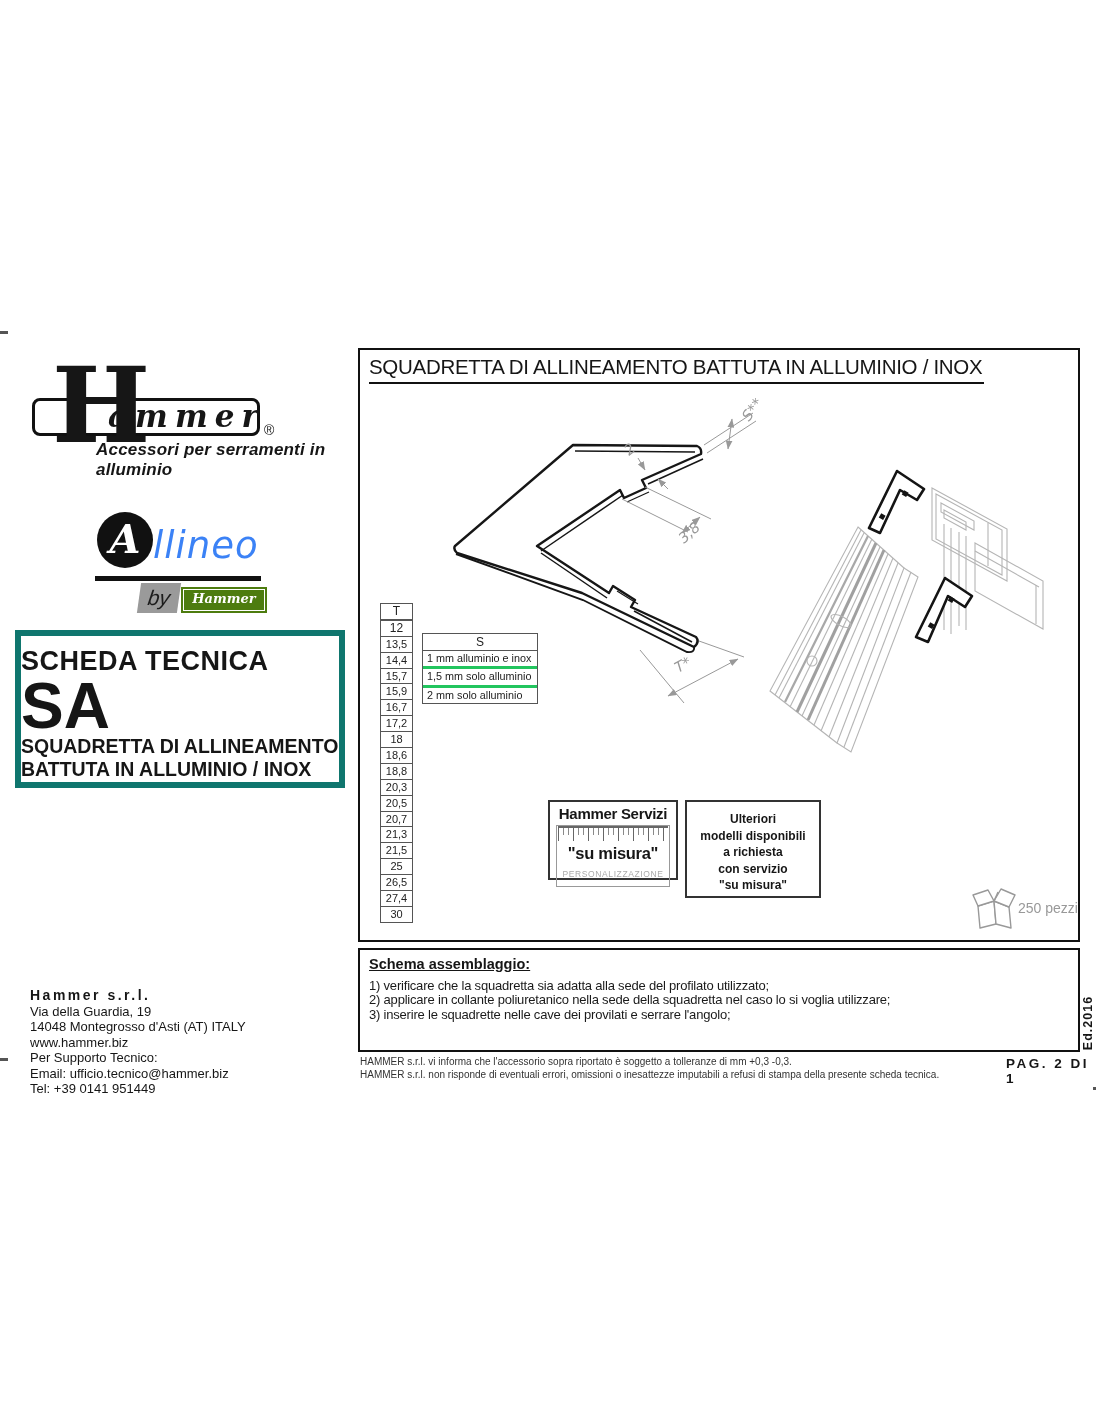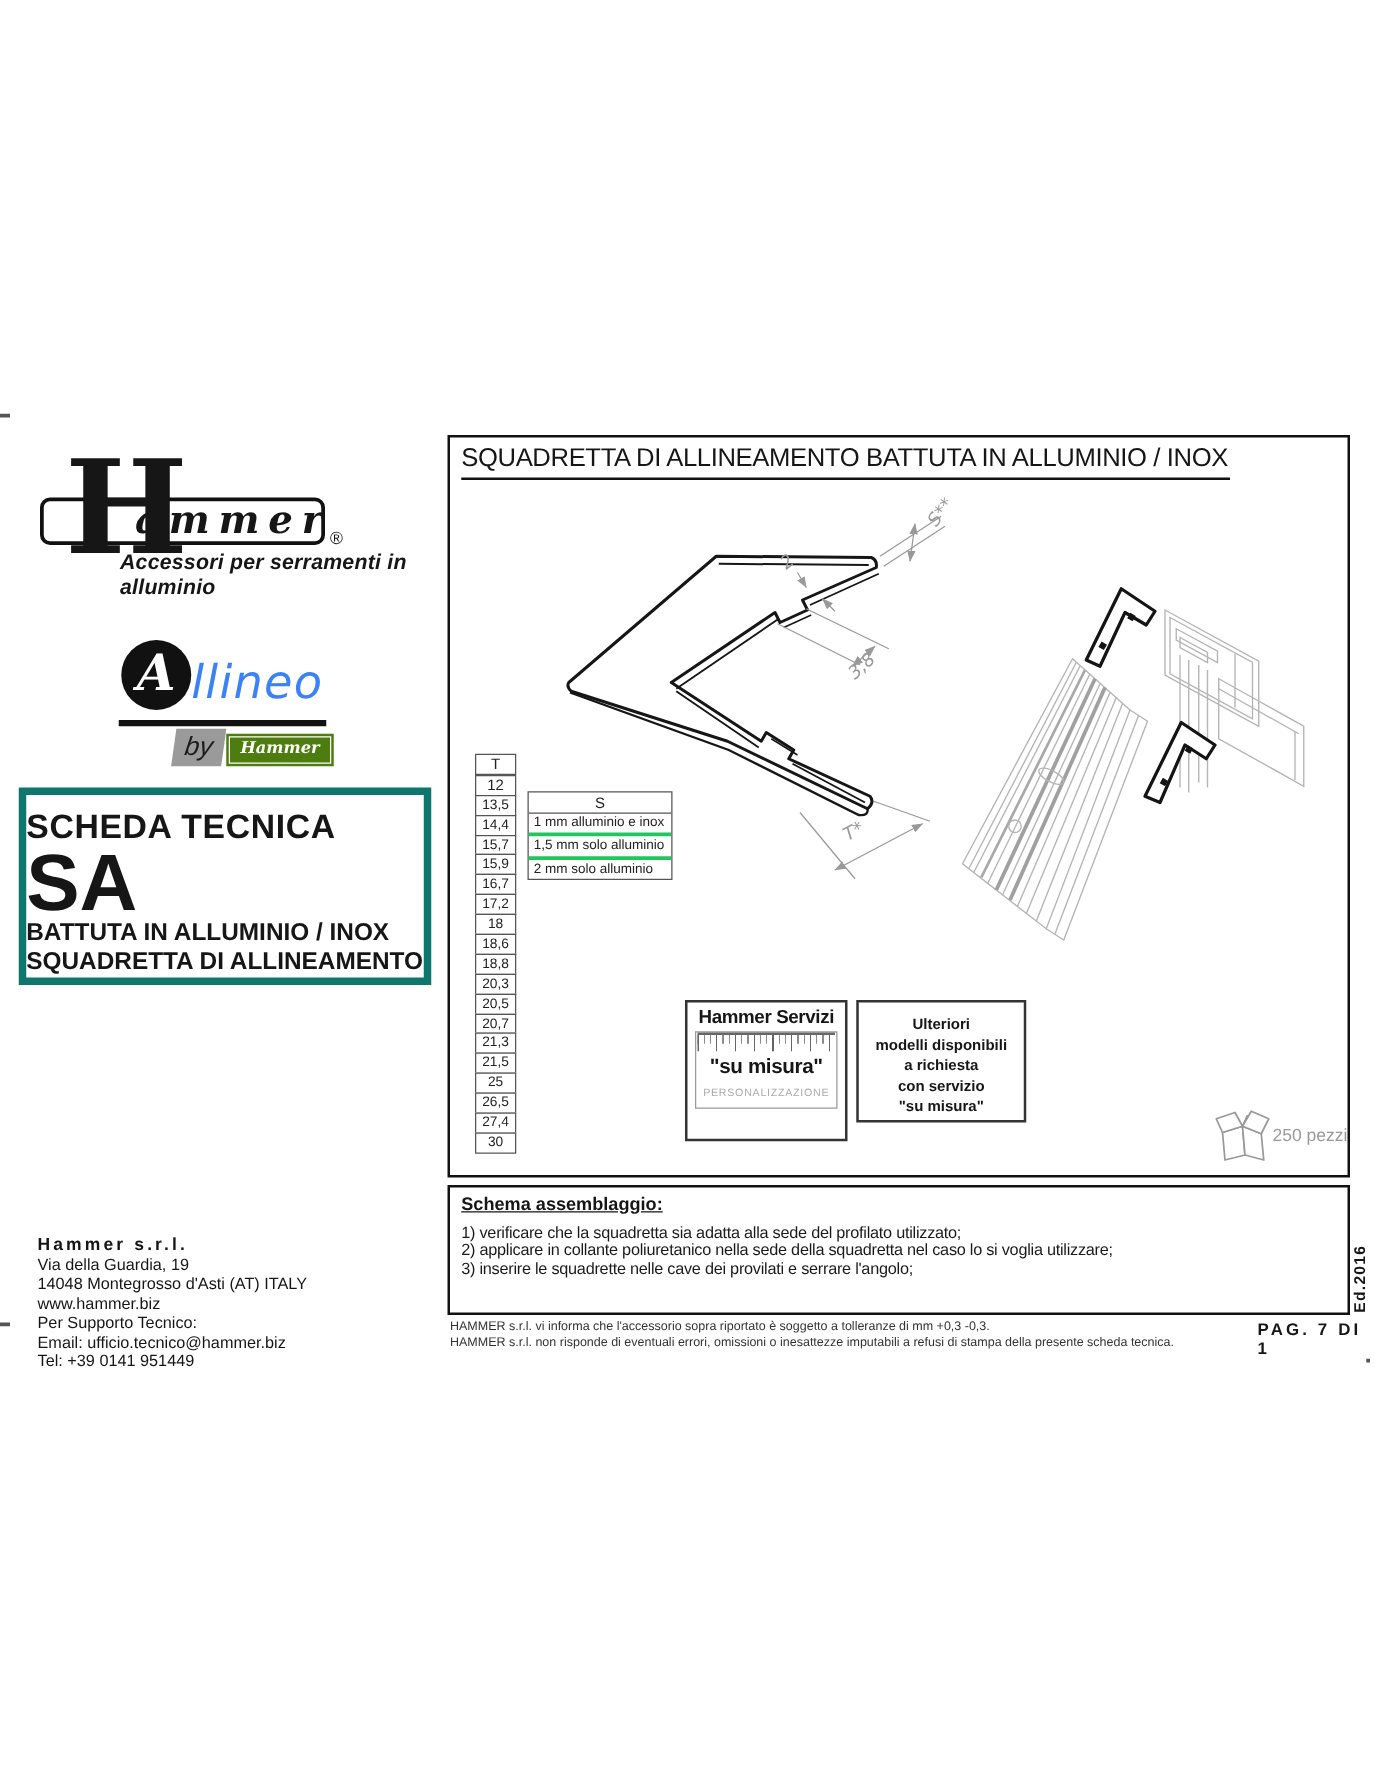--- a/index.html
+++ b/index.html
@@ -66,21 +66,21 @@
 
   
   .s-table{position:absolute;left:62px;top:283px;width:114px;z-index:5;border:1px solid #555;
            background:#fff;}
   .s-head{border-bottom:1px solid #555;text-align:center;font-size:12px;height:16px;line-height:16px;color:#222;}
   .s-row{border-bottom:3px solid #22c55e;font-size:10.8px;height:15.3px;line-height:15.3px;
          padding-left:4px;color:#222;}
   .s-row:last-child{border-bottom:none;}
 
   
-  .servizi{position:absolute;left:188px;top:450px;width:130px;height:113px;border:2px solid #333;
+  .servizi{position:absolute;left:188px;top:450px;width:130px;height:80px;border:2px solid #333;
            box-sizing:border-box;background:#fff;z-index:5;text-align:center;}
   .servizi-title{font-weight:bold;font-size:15px;margin-top:3px;letter-spacing:-0.3px;}
   .servizi-inner{margin:3px 6px 0 6px;border:1.5px solid #999;height:62px;box-sizing:border-box;}
   .ruler{height:13px;margin:0 1px;border-top:2px solid #666;
          background-image:repeating-linear-gradient(90deg,#666 0 1px,transparent 1px 15px),
                           repeating-linear-gradient(90deg,#8a8a8a 0 1px,transparent 1px 5px);
          background-size:100% 100%,100% 55%;background-repeat:no-repeat,no-repeat;
          background-position:top left,top left;}
   .servizi-quote{font-weight:bold;font-size:16.5px;margin-top:3px;letter-spacing:-0.3px;}
   .servizi-caption{font-size:8.5px;color:#aaa;letter-spacing:0.6px;margin-top:6px;}
@@ -131,22 +131,22 @@
     <div class="allineo-bar"></div>
     <div class="allineo-by">by</div>
     <div class="allineo-mini">
       <div class="allineo-mini-inner">Hammer</div>
     </div>
   </div>
 
   <div class="abs scheda-box">
     <div class="scheda-h">SCHEDA TECNICA</div>
     <div class="scheda-code">SA</div>
+    <div class="scheda-s">SQUADRETTA DI ALLINEAMENTO</div>
     <div class="scheda-s">BATTUTA IN ALLUMINIO / INOX</div>
-    <div class="scheda-s">SQUADRETTA DI ALLINEAMENTO</div>
   </div>
 
   <div class="abs contact">
     <div class="contact-name">Hammer s.r.l.</div>
     <div>
 
     <div>Via della Guardia, 19</div>
         <div>14048 Montegrosso d'Asti (AT) ITALY</div>
         <div>www.hammer.biz</div>
         <div>Per Supporto Tecnico:</div>
@@ -296,17 +296,17 @@
         <div>3) inserire le squadrette nelle cave dei provilati e serrare l'angolo;</div>
       </div>
   </div>
 
   <div class="abs edition">Ed.2016</div>
   <div class="abs disclaimer">
     <div>HAMMER s.r.l. vi informa che l'accessorio sopra riportato è soggetto a tolleranze di mm +0,3 -0,3.</div>
     <div>HAMMER s.r.l. non risponde di eventuali errori, omissioni o inesattezze imputabili a refusi di stampa della presente scheda tecnica.</div>
   </div>
   <div class="abs pag">
-    <div>PAG. 7 DI</div>
+    <div>PAG. 2 DI</div>
     <div>1</div>
   </div>
 
 </div>
 
 </body></html>

